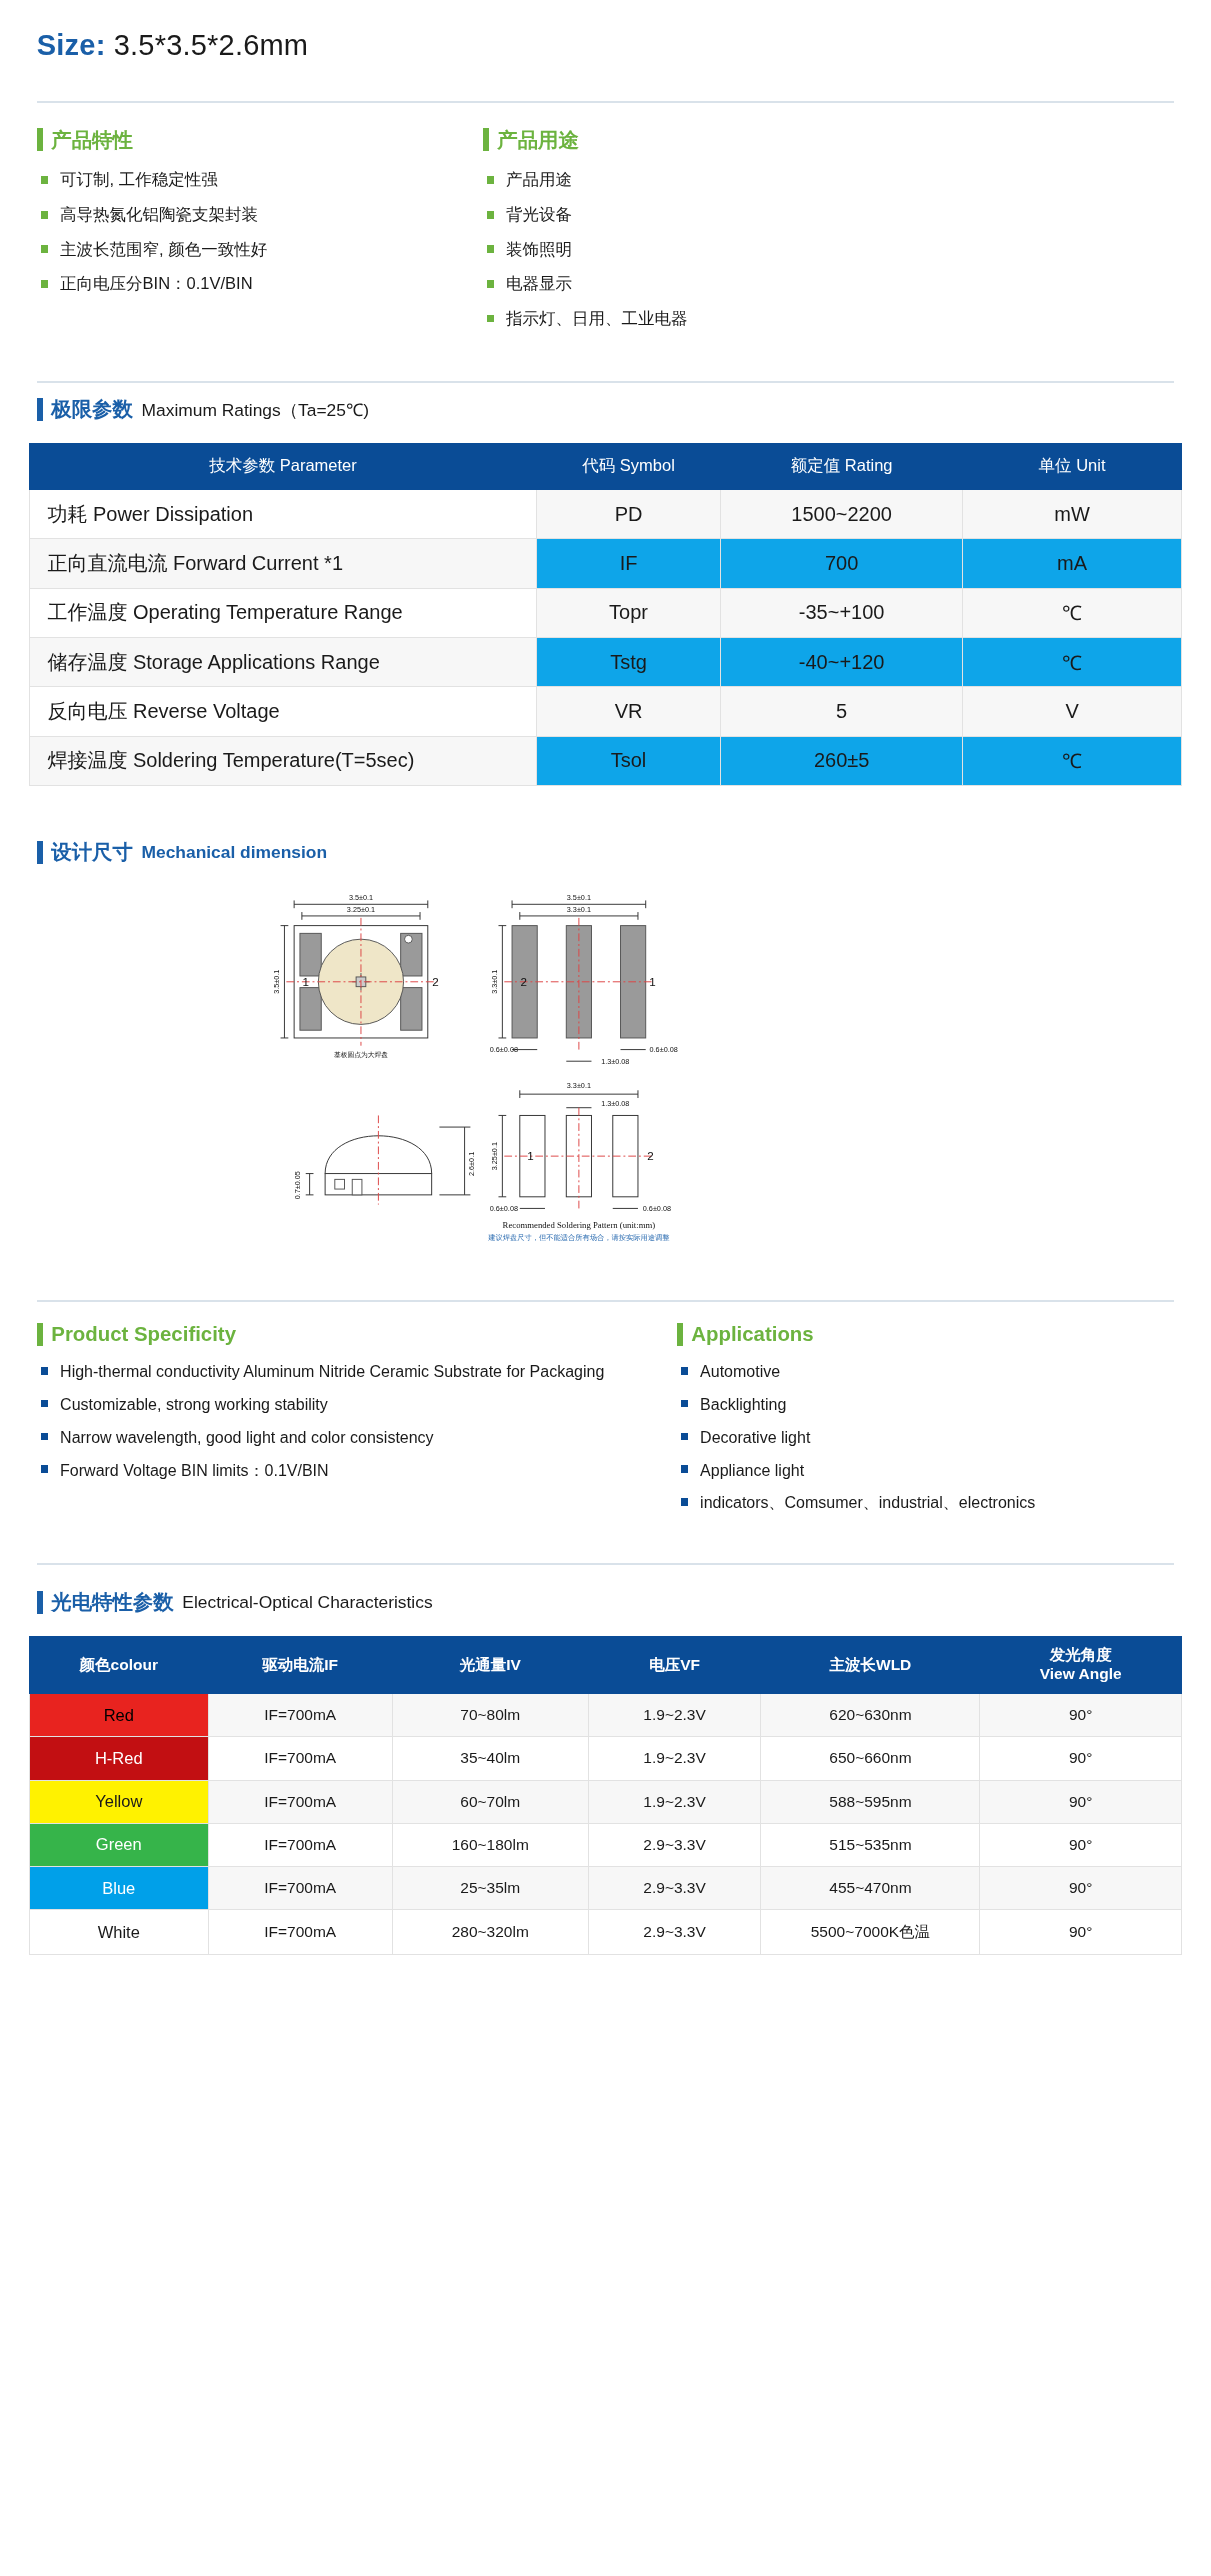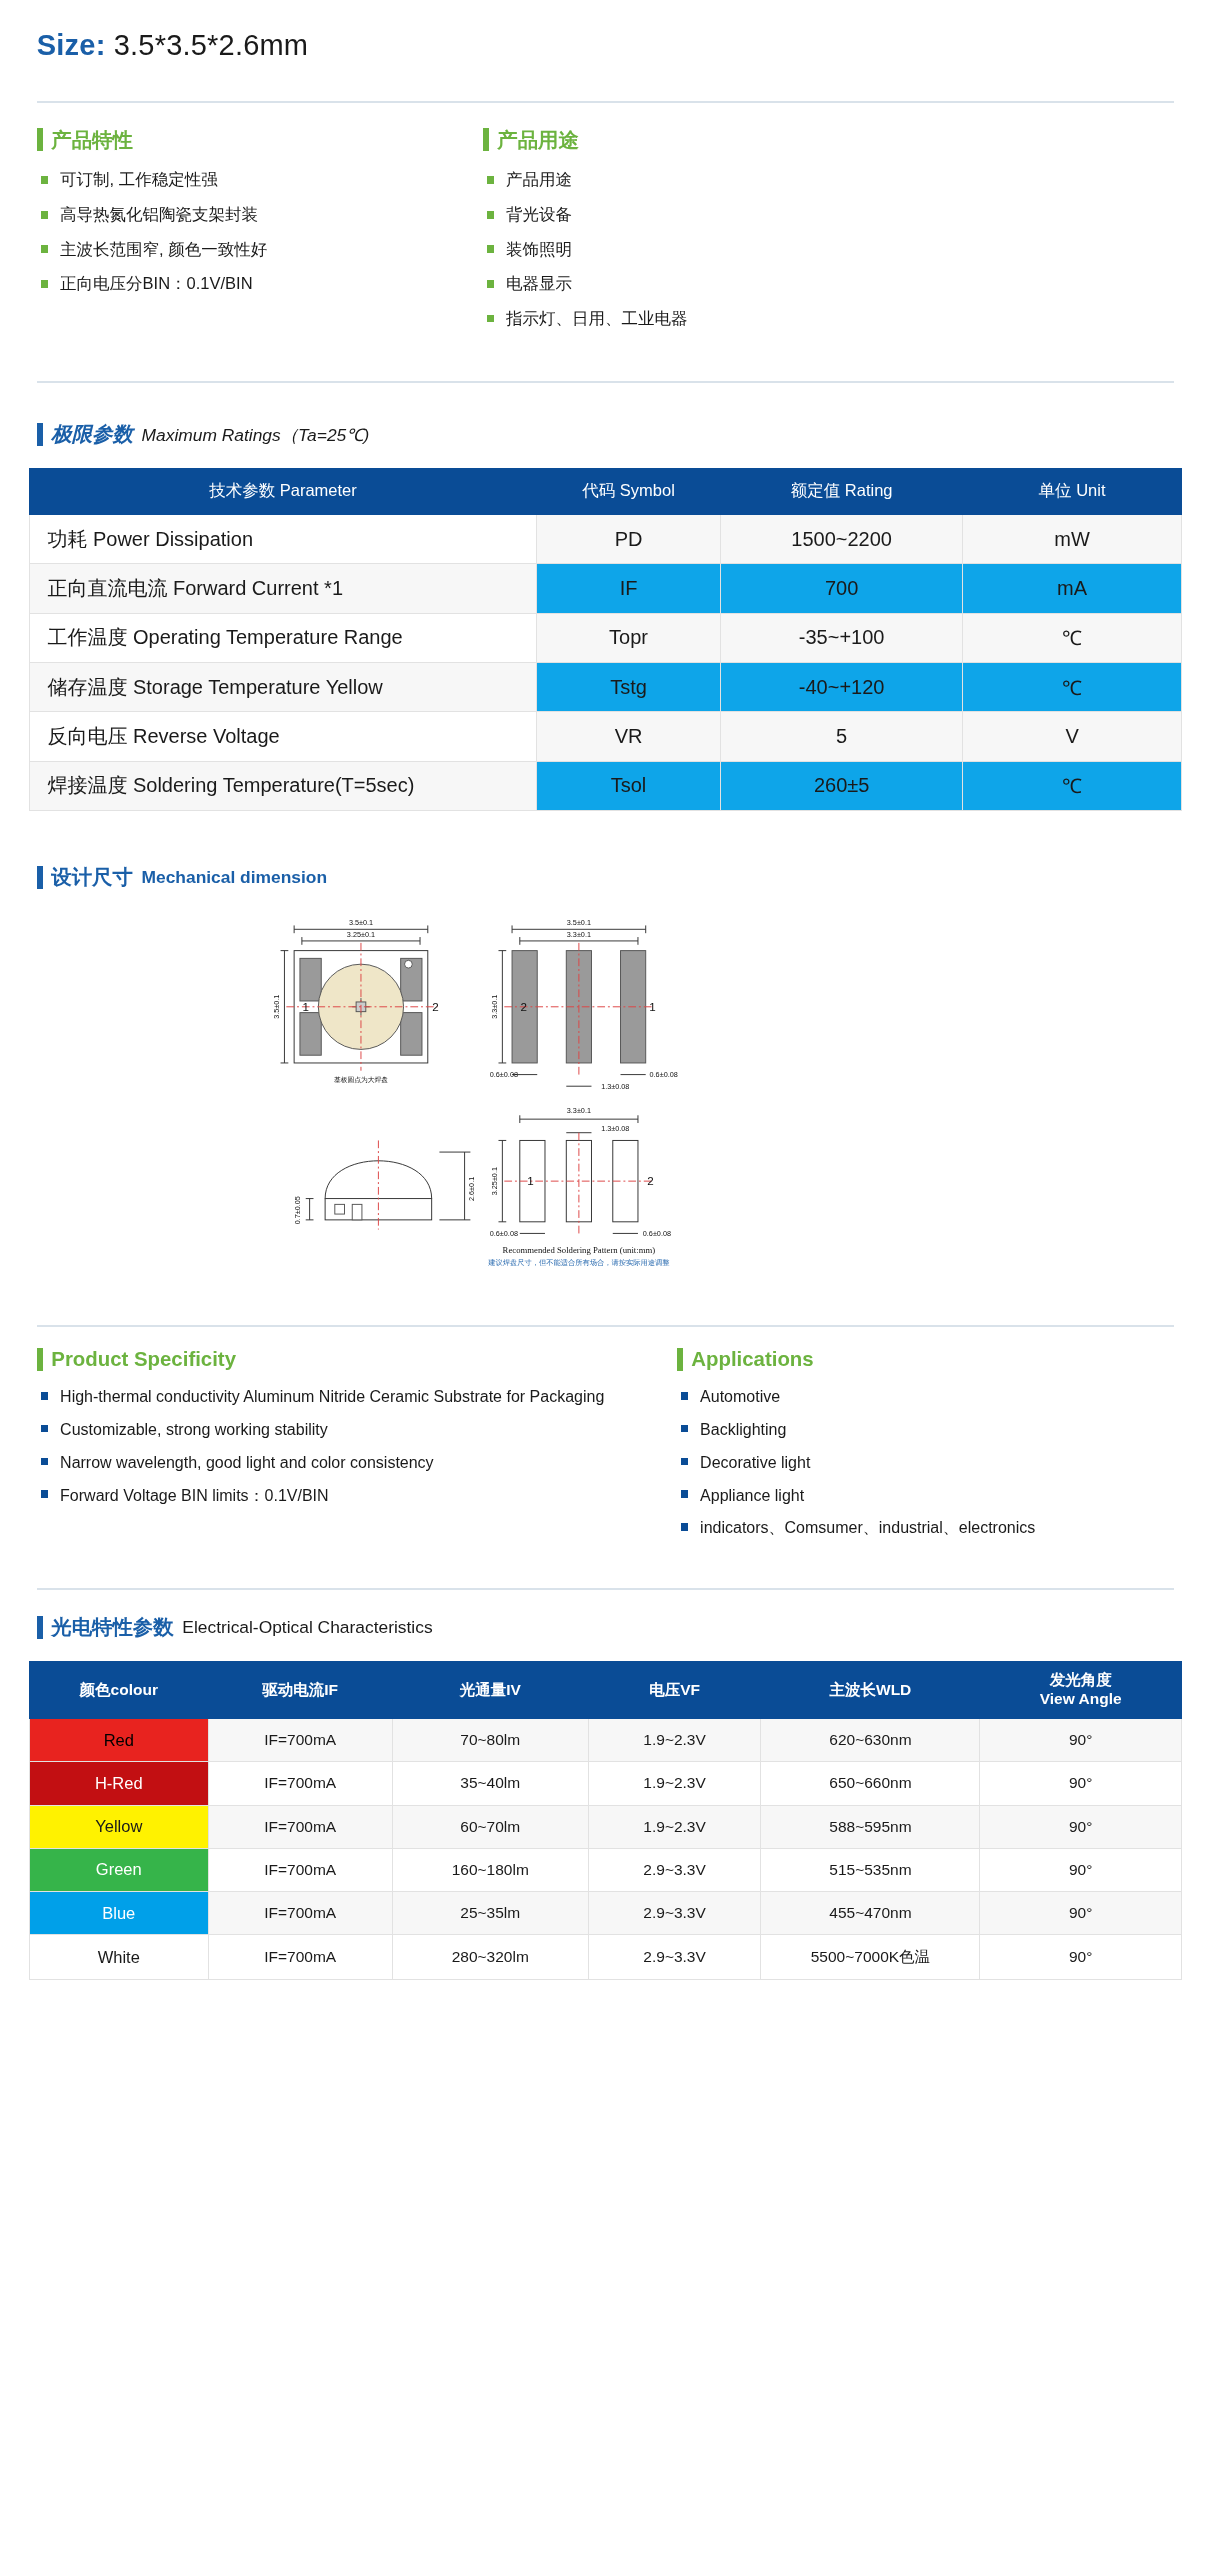--- a/index.html
+++ b/index.html
@@ -125,21 +125,21 @@
         <li>背光设备</li>
         <li>装饰照明</li>
         <li>电器显示</li>
         <li>指示灯、日用、工业电器</li>
       </ul>
     </div>
   </div>
 
   <div class="rule"></div>
 
-  <div style="margin-top:37px;padding-left:7.8px;font-style:italic;">
+  <div style="margin-top:12px;padding-left:7.8px;">
     <div class="head">
       <div class="bar"></div>
       <div class="cn">极限参数</div>
       <div class="en">Maximum Ratings（Ta=25℃)</div>
     </div>
   </div>
 
   <table class="mr-table">
     <thead>
       <tr>
@@ -162,21 +162,21 @@
         <td>700</td>
         <td>mA</td>
       </tr>
       <tr>
         <td class="first">工作温度 Operating Temperature Range</td>
         <td>Topr</td>
         <td>-35~+100</td>
         <td>℃</td>
       </tr>
       <tr class="alt">
-        <td class="first">储存温度 Storage Temperature Yellow</td>
+        <td class="first">储存温度 Storage Applications Range</td>
         <td>Tstg</td>
         <td>-40~+120</td>
         <td>℃</td>
       </tr>
       <tr>
         <td class="first">反向电压 Reverse Voltage</td>
         <td>VR</td>
         <td>5</td>
         <td>V</td>
       </tr>

